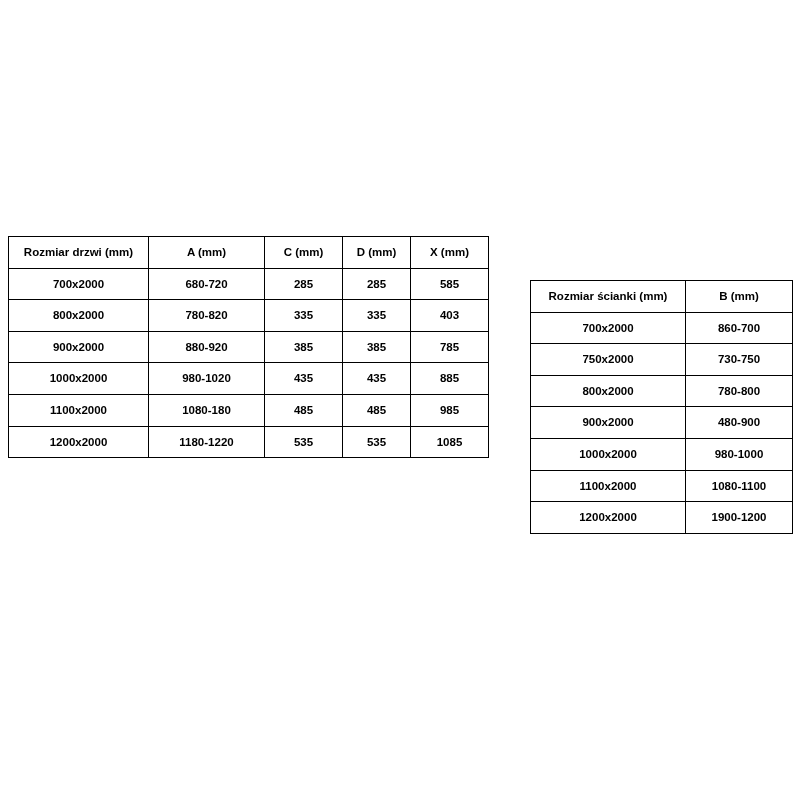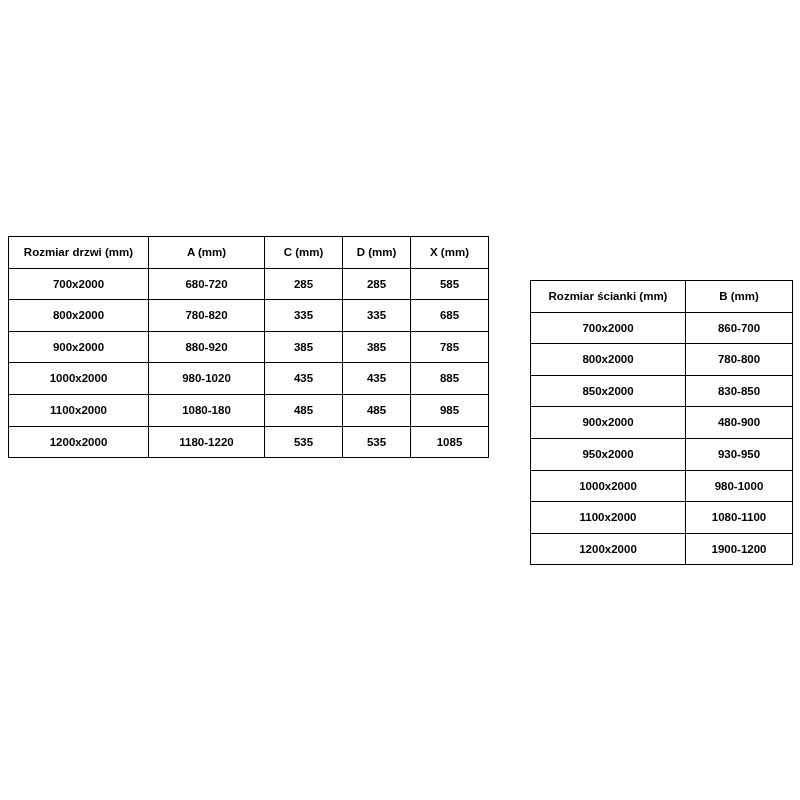--- a/index.html
+++ b/index.html
@@ -90,21 +90,21 @@
           <td>680-720</td>
           <td>285</td>
           <td>285</td>
           <td>585</td>
         </tr>
         <tr>
           <td>800x2000</td>
           <td>780-820</td>
           <td>335</td>
           <td>335</td>
-          <td>685</td>
+          <td>403</td>
         </tr>
         <tr>
           <td>900x2000</td>
           <td>880-920</td>
           <td>385</td>
           <td>385</td>
           <td>785</td>
         </tr>
         <tr>
           <td>1000x2000</td>
@@ -142,34 +142,30 @@
           <th>Rozmiar ścianki (mm)</th>
           <th>B (mm)</th>
         </tr>
       </thead>
       <tbody>
         <tr>
           <td>700x2000</td>
           <td>860-700</td>
         </tr>
         <tr>
+          <td>750x2000</td>
+          <td>730-750</td>
+        </tr>
+        <tr>
           <td>800x2000</td>
           <td>780-800</td>
         </tr>
         <tr>
-          <td>850x2000</td>
-          <td>830-850</td>
-        </tr>
-        <tr>
           <td>900x2000</td>
           <td>480-900</td>
-        </tr>
-        <tr>
-          <td>950x2000</td>
-          <td>930-950</td>
         </tr>
         <tr>
           <td>1000x2000</td>
           <td>980-1000</td>
         </tr>
         <tr>
           <td>1100x2000</td>
           <td>1080-1100</td>
         </tr>
         <tr>

